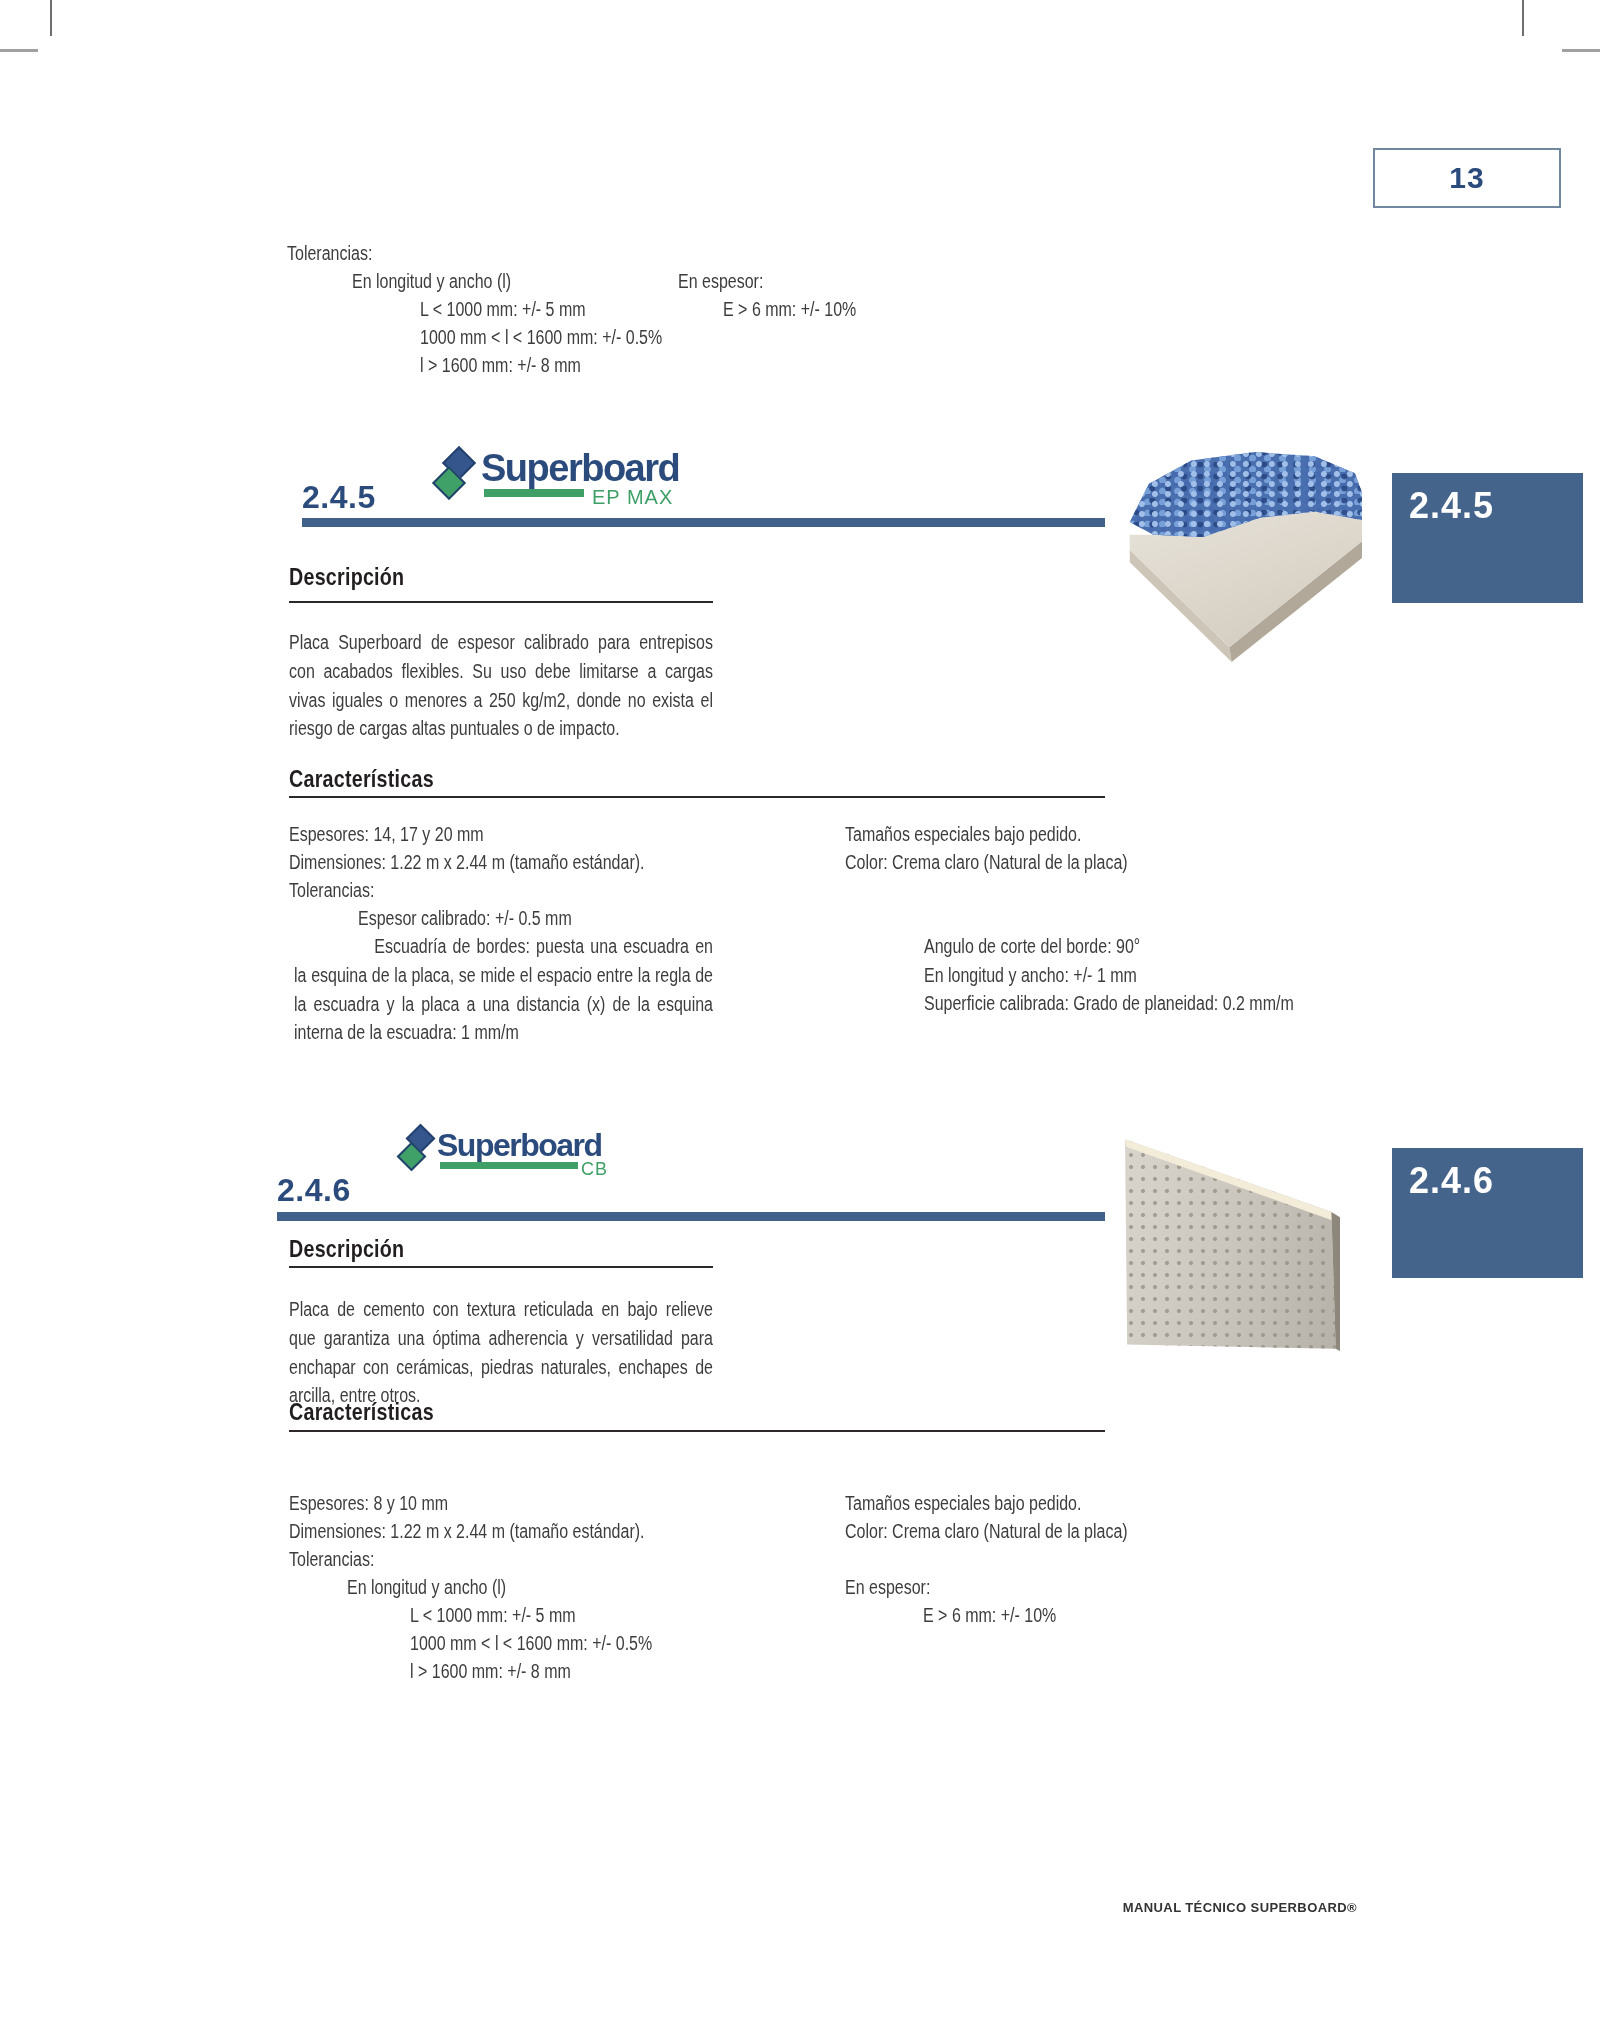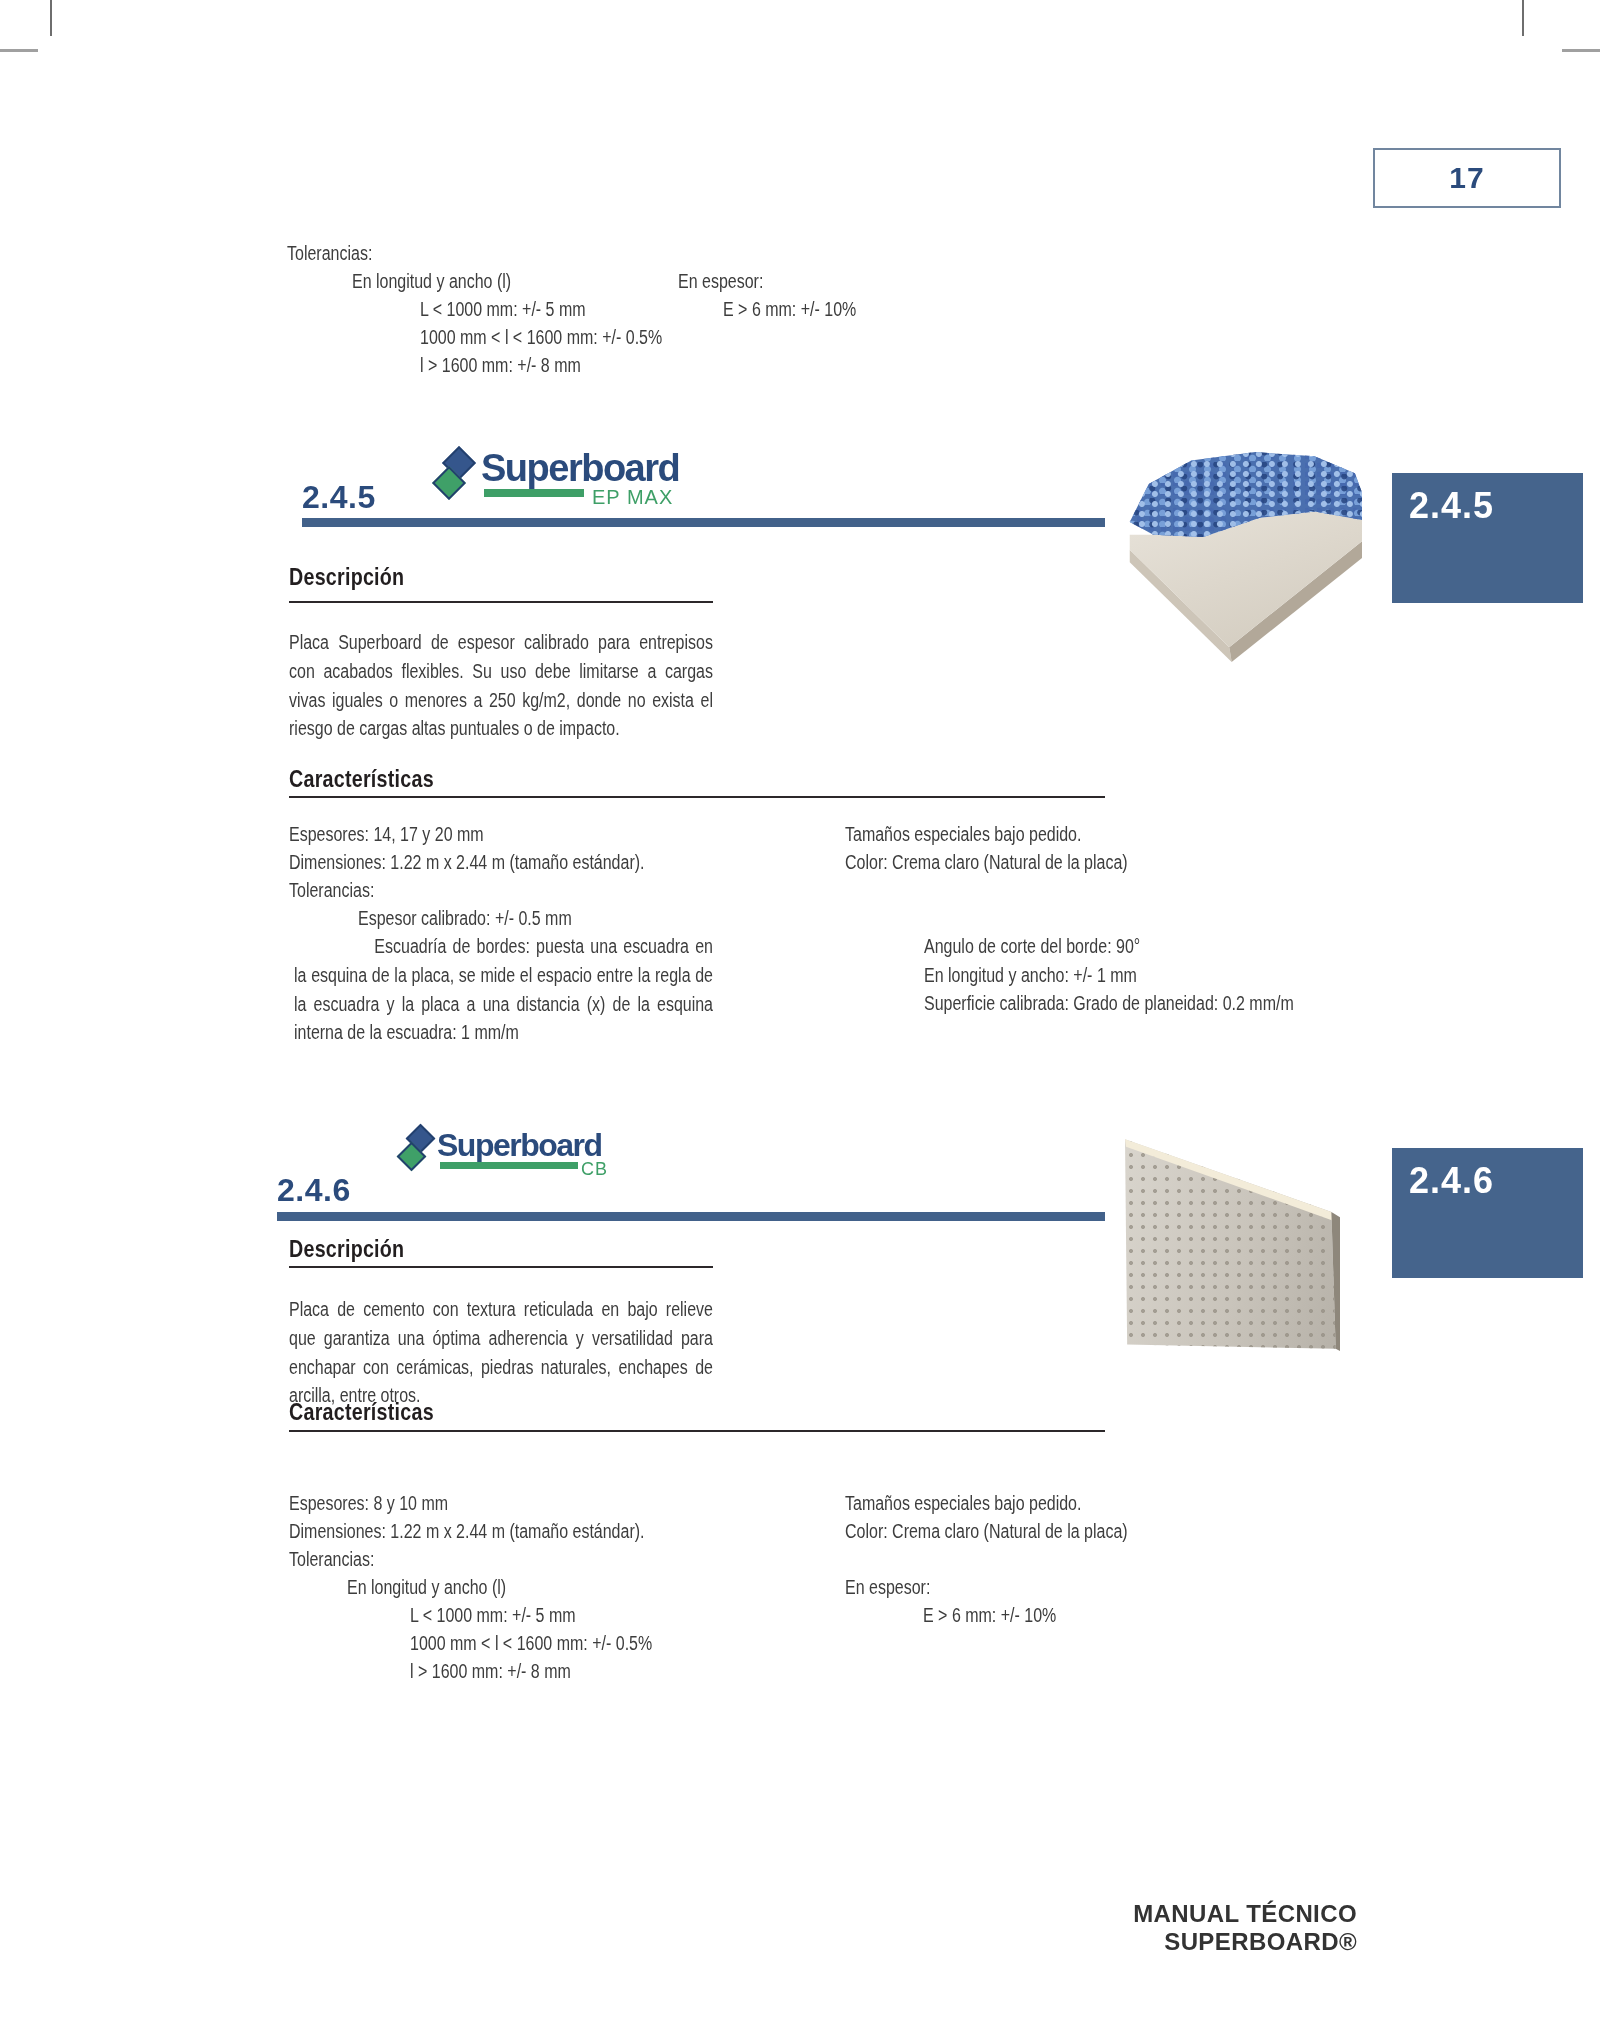--- a/index.html
+++ b/index.html
@@ -62,34 +62,34 @@
   .cb-face{position:absolute;inset:0;
     clip-path:polygon(0% 1%,96% 35%,98% 99%,1% 97%);
     background-image:
       radial-gradient(rgba(148,142,131,.75) 1.7px, transparent 2.3px),
       linear-gradient(105deg,#d9d5cd 0%,#c9c4bb 55%,#b6b1a8 100%);
     background-size:12px 12px,auto;}
   .cb-topedge{position:absolute;inset:0;clip-path:polygon(0% 1%,96% 35%,96.5% 39%,.5% 4.5%);background:#f3ecd9;}
   .cb-sideedge{position:absolute;inset:0;clip-path:polygon(96% 35%,100% 37.5%,100% 100%,98% 99%);background:#8e877b;}
 
   .footer{position:absolute;left:950px;top:1900px;width:407px;text-align:right;
-          font-size:24px;font-weight:bold;color:#333333;letter-spacing:.4px;}
+          font-size:13px;font-weight:bold;color:#333333;letter-spacing:.4px;}
 </style>
 </head>
 <body>
 
 <div class="page">
 
   <div class="mark-v" style="left:50px;top:0;height:36px;"></div>
   <div class="mark-h" style="left:0;top:49px;width:38px;"></div>
   <div class="mark-v" style="left:1522px;top:0;height:36px;"></div>
   <div class="mark-h" style="left:1562px;top:49px;width:38px;"></div>
 
   <div class="pagebox">
-    <span>17</span>
+    <span>13</span>
   </div>
 
   <div class="t" style="left:287px;top:239px;">Tolerancias:</div>
   <div class="t" style="left:352px;top:267px;">En longitud y ancho (l)</div>
   <div class="t" style="left:420px;top:295px;">L &lt; 1000 mm: +/- 5 mm</div>
   <div class="t" style="left:420px;top:323px;">1000 mm &lt; l &lt; 1600 mm: +/- 0.5%</div>
   <div class="t" style="left:420px;top:351px;">l &gt; 1600 mm: +/- 8 mm</div>
   <div class="t" style="left:678px;top:267px;">En espesor:</div>
   <div class="t" style="left:723px;top:295px;">E &gt; 6 mm: +/- 10%</div>
 

